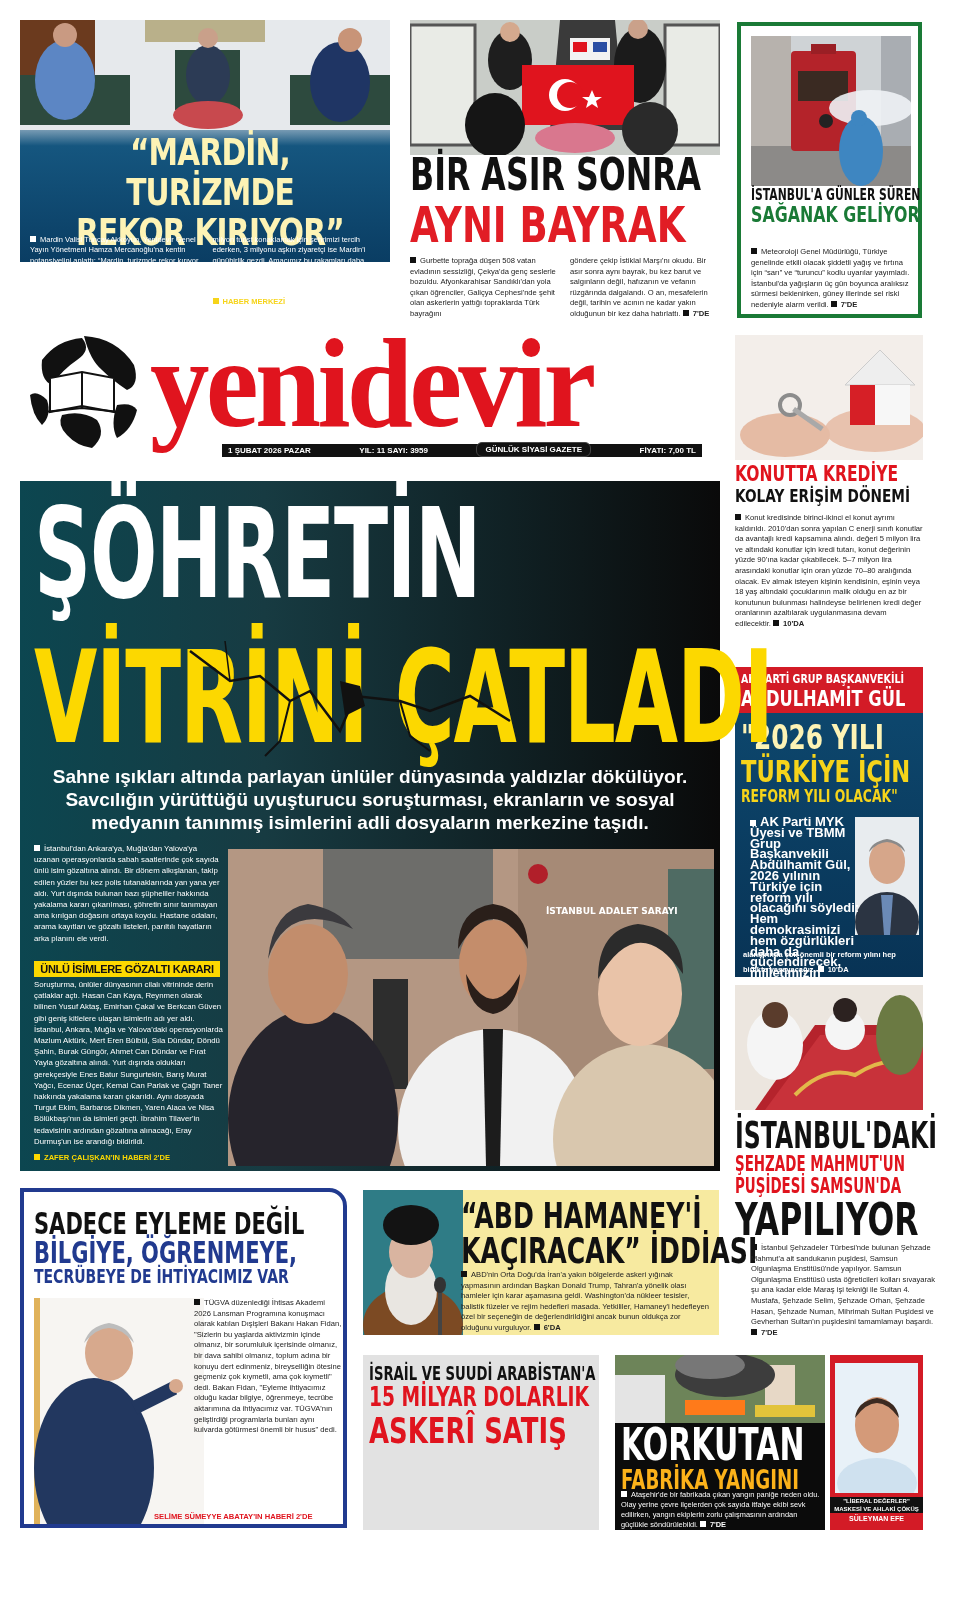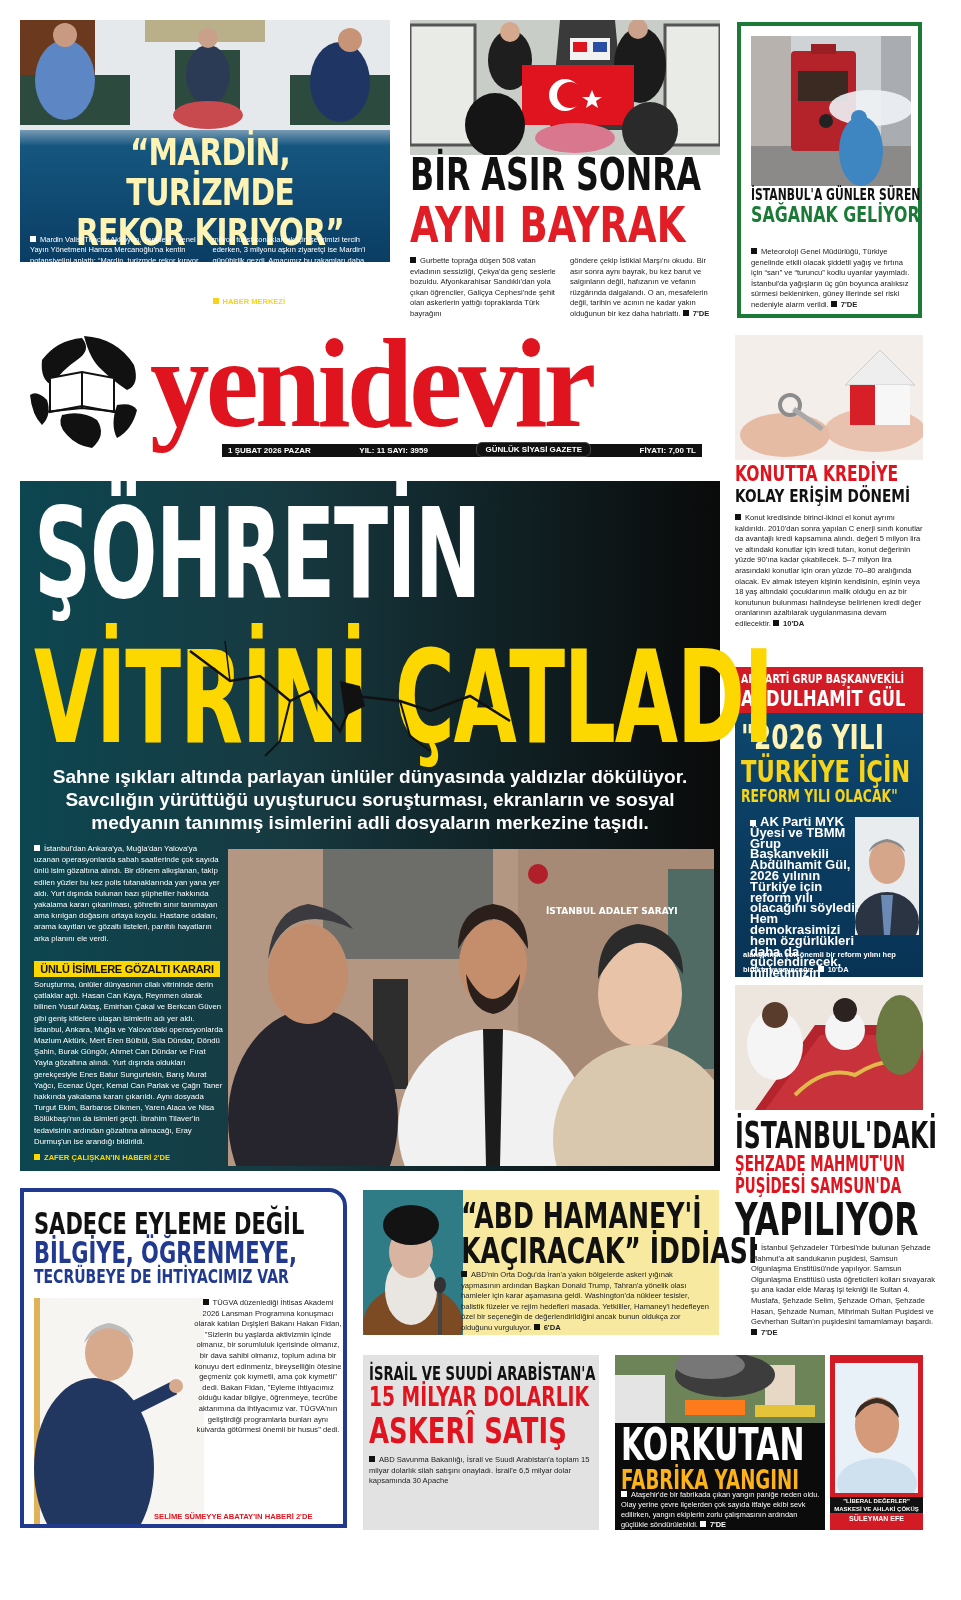--- a/index.html
+++ b/index.html
@@ -63,21 +63,21 @@
 #main .sub{left:14px;top:480px;width:186px;background:#fcd800;color:#111;font-weight:bold;font-size:11px;padding:2px 4px;text-align:center;letter-spacing:-0.3px}
 #main .txt2{left:14px;top:498px;width:190px;color:#fff;font-size:7.8px;line-height:11.2px}
 #main .by{left:14px;top:672px;color:#fcd800;font-weight:bold;font-size:7.6px}
 #main-photo{left:208px;top:368px;width:486px;height:317px}
 
 
 #sadece{left:20px;top:1188px;width:327px;height:340px;border:4px solid #213a8f;border-radius:0 18px 0 0;background:#fff}
 #sadece .t1{left:10px;top:14px;font-size:30px;color:#111;font-family:"DejaVu Sans",sans-serif;font-weight:bold;transform:scaleX(0.7);transform-origin:left top;white-space:nowrap}
 #sadece .t2{left:10px;top:43px;font-size:30px;color:#213a8f;font-family:"DejaVu Sans",sans-serif;font-weight:bold;transform:scaleX(0.7);transform-origin:left top;white-space:nowrap}
 #sadece .t3{left:10px;top:72px;font-size:20px;color:#213a8f;font-family:"DejaVu Sans",sans-serif;font-weight:bold;transform:scaleX(0.7);transform-origin:left top;white-space:nowrap}
-#sadece .txt{left:170px;top:106px;width:148px;text-align:center}
+#sadece .txt{left:170px;top:106px;width:148px;text-align:left}
 #sadece .by{left:130px;top:320px;color:#e0141e;font-weight:bold;font-size:7.6px}
 #sadece-photo{left:10px;top:106px;width:170px;height:226px}
 
 
 #hamaney{left:363px;top:1190px;width:356px;height:145px;background:#f7eaa0}
 #hamaney .t1{left:98px;top:6px;font-size:35px;color:#111;font-family:"DejaVu Sans",sans-serif;font-weight:bold;transform:scaleX(0.72);transform-origin:left top;white-space:nowrap}
 #hamaney .t2{left:98px;top:41px;font-size:35px;color:#111;font-family:"DejaVu Sans",sans-serif;font-weight:bold;transform:scaleX(0.72);transform-origin:left top;white-space:nowrap}
 #hamaney .txt{left:98px;top:80px;width:252px}
 #hamaney-photo{left:0;top:0;width:100px;height:145px}
 
@@ -322,21 +322,20 @@
   <div class="abs t1">“ABD HAMANEY'İ</div>
   <div class="abs t2">KAÇIRACAK” İDDİASI</div>
   <div class="abs txt body-text"><span class="bullet"></span><span>ABD'nin Orta Doğu'da İran'a yakın bölgelerde askeri yığınak yapmasının ardından Başkan Donald Trump, Tahran'a yönelik olası hamleler için karar aşamasına geldi. Washington'da nükleer tesisler, balistik füzeler ve rejim hedefleri masada. Yetkililer, Hamaney'i hedefleyen özel bir seçeneğin de değerlendirildiğini ancak bunun oldukça zor olduğunu vurguluyor.</span> <span class="bullet"></span><span class="ref">6'DA</span></div>
 </section>
 
 <section id="israil" class="abs">
   <div class="abs t1">İSRAİL VE SUUDİ ARABİSTAN'A</div>
   <div class="abs t2">15 MİLYAR DOLARLIK</div>
   <div class="abs t3">ASKERÎ SATIŞ</div>
   <div class="abs cols body-text">
-    <div><span class="bullet"></span><span>ABD Savunma Bakanlığı, İsrail ve Suudi Arabistan'a toplam 15 milyar dolarlık silah satışını onayladı. İsrail'e 6,5 milyar dolar kapsamında 30 Apache</span></div>
   </div>
 </section>
 
 <section id="korkutan" class="abs">
   <div id="korkutan-photo" class="photo">
     <svg viewBox="0 0 210 68" preserveAspectRatio="none">
       <rect width="210" height="68" fill="#6d8459"></rect>
       <rect x="0" y="20" width="50" height="48" fill="#e4e4e4"></rect>
       <rect x="150" y="10" width="30" height="40" fill="#e7d8c6"></rect>
       <ellipse cx="110" cy="20" rx="50" ry="22" fill="#3d3d3d"></ellipse>

